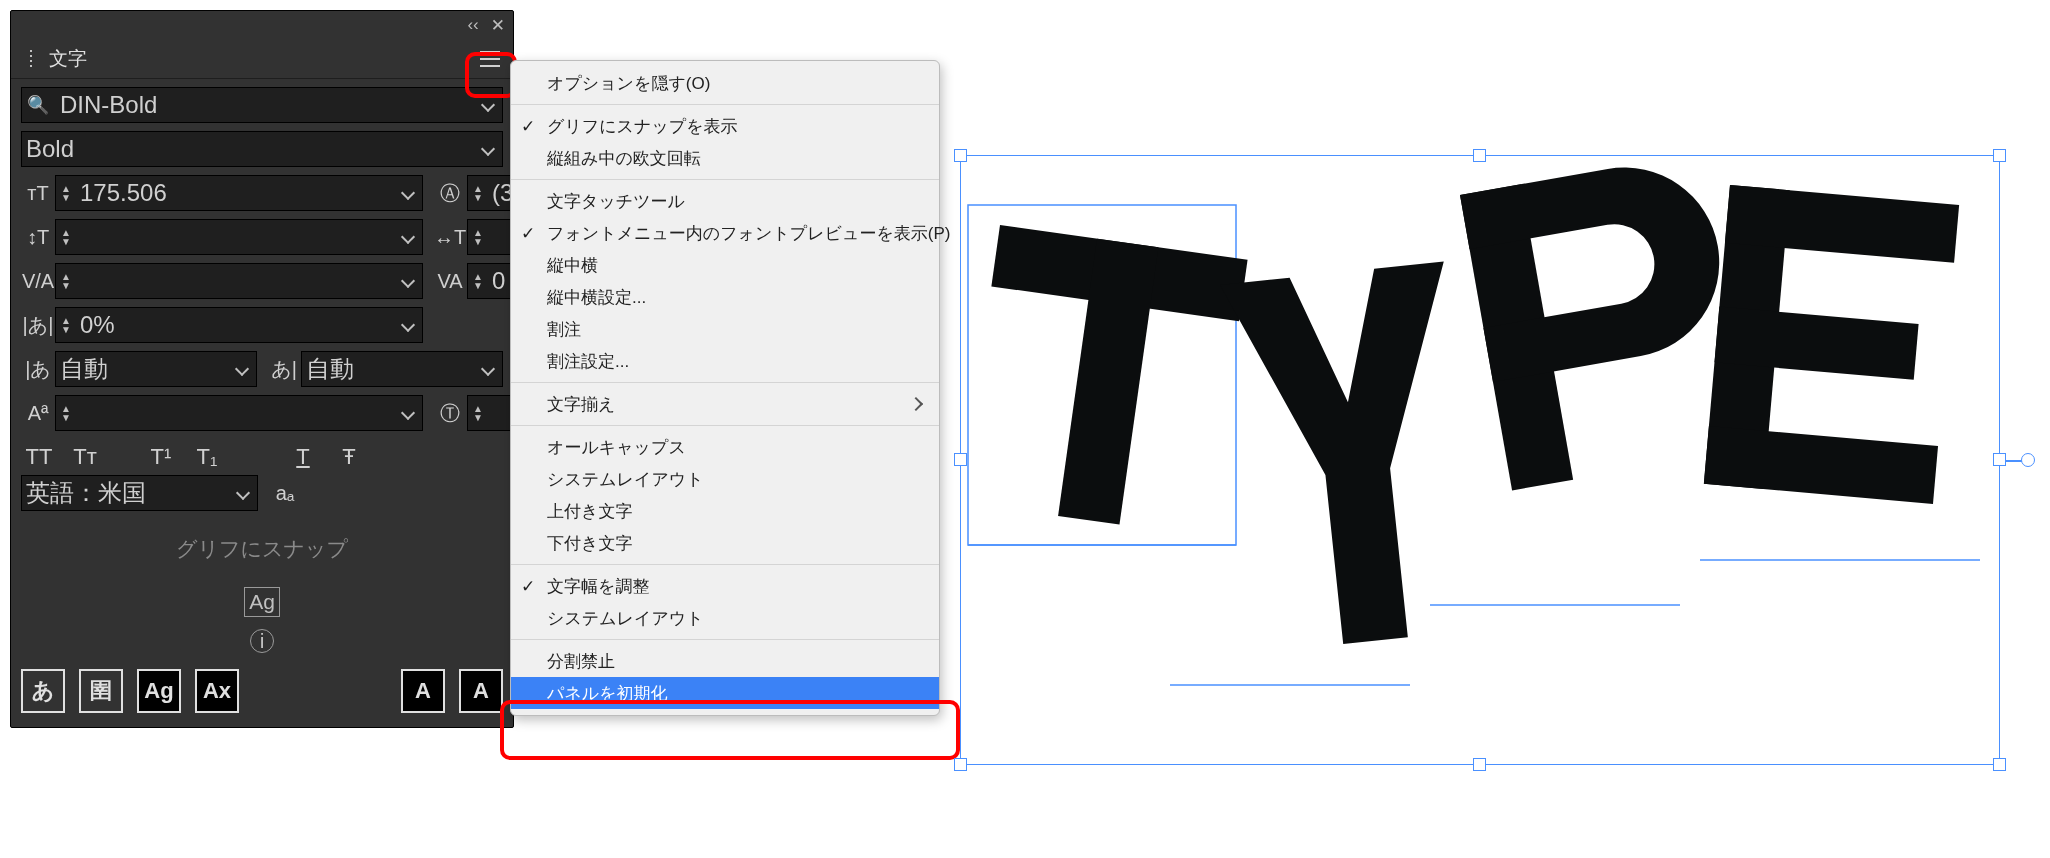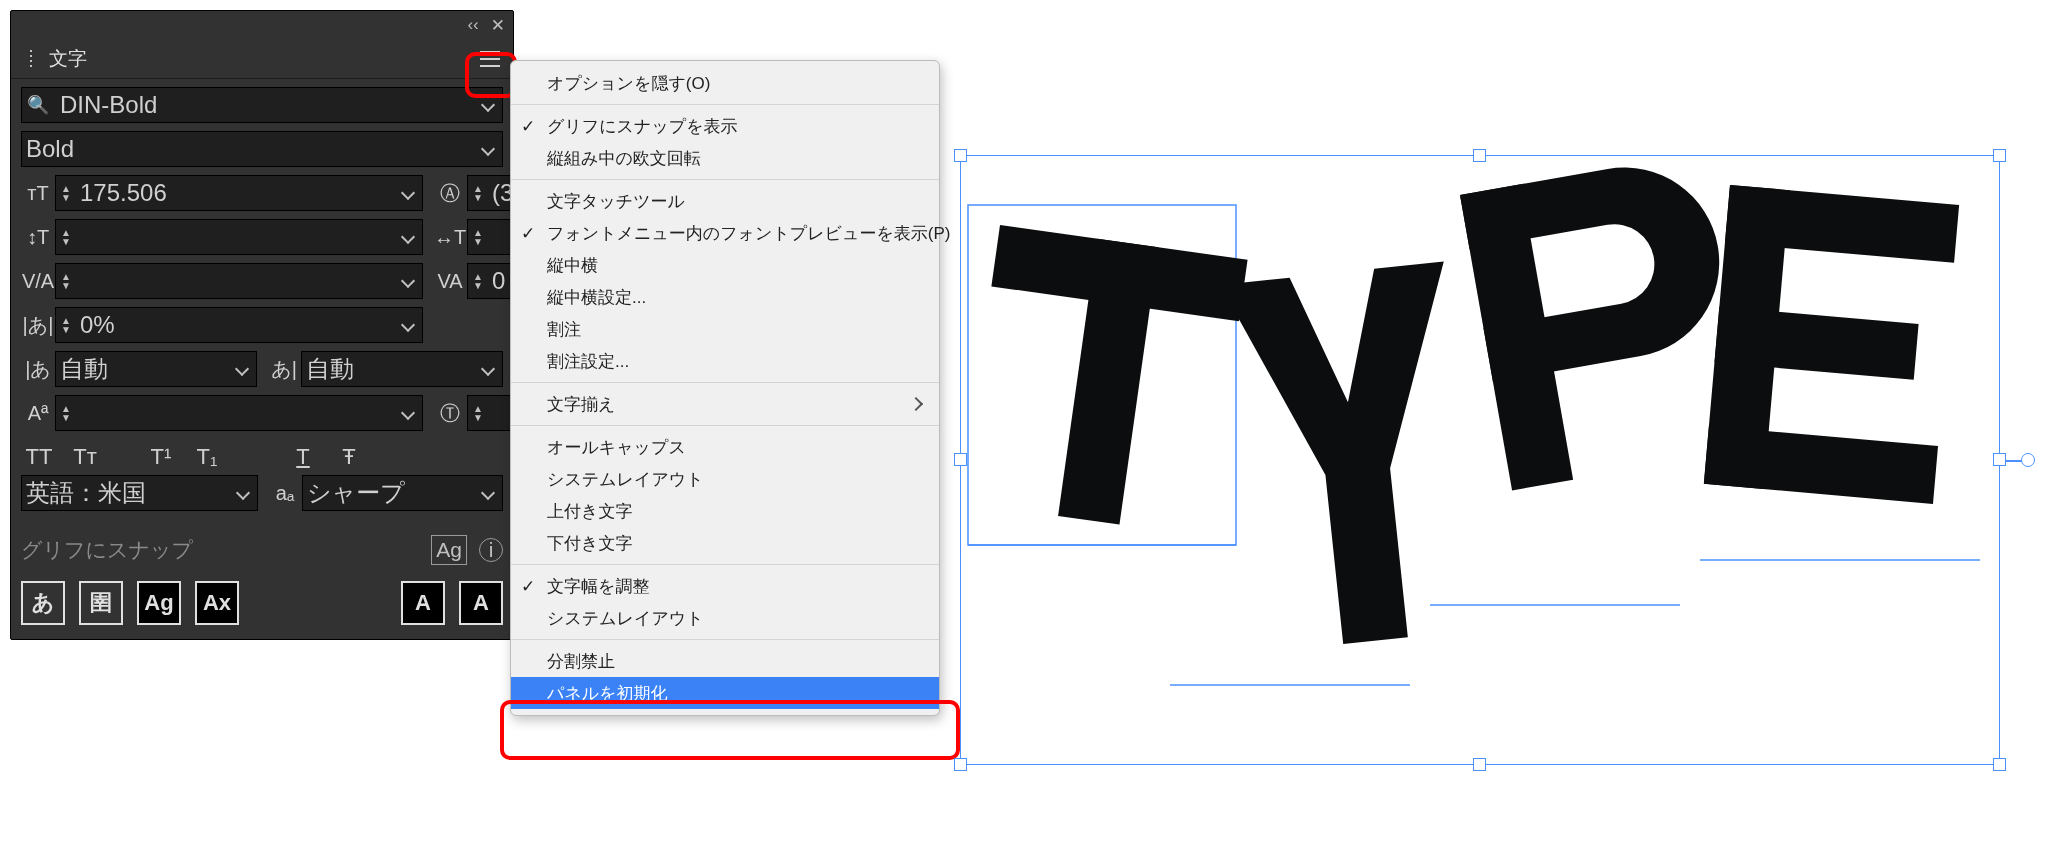--- a/index.html
+++ b/index.html
@@ -28,21 +28,21 @@
   .field .dd { width: 28px; display: flex; justify-content: center; align-items: center; color: #c0c0c0; }
   .field .stepper { width: 20px; display: flex; flex-direction: column; align-items: center; color: #c0c0c0; font-size: 10px; line-height: 9px; }
   .lbl-icon { width: 34px; display: flex; justify-content: center; align-items: center; color: #d0d0d0; font-size: 20px; flex-shrink:0; }
   .pair { display: flex; align-items: center; flex: 1; }
   .half { flex: 1; }
   .w-full { width: 100%; }
 
   .btnrow { display: flex; gap: 14px; margin-top: 8px; padding: 4px 2px; text-align: right; }
   .typebtn { width: 32px; height: 28px; display: flex; justify-content: center; align-items: center; color: #d0d0d0; font-size: 22px; }
 
-  .snap-row { display: flex; align-items: center; padding: 8px 10px; color: #8a8a8a; font-size: 21px; gap: 12px; }
+  .snap-row { display: flex; align-items: center; padding: 8px 10px; color: #8a8a8a; font-size: 21px; gap: 12px; flex-direction: column; }
   .snap-row .spacer { flex: 1; }
 
   .glyph-btns { display: flex; gap: 14px; padding: 8px 10px 14px; }
   .glyph-btn { width: 44px; height: 44px; border: 2px solid #e0e0e0; display: flex; justify-content: center; align-items: center; color: #e0e0e0; font-size: 22px; font-weight: bold; }
   .glyph-btn.dark { background: #000; }
 
   
   .flyout {
     position: absolute; top: 60px; left: 510px; width: 430px; background: #f0f0f0;
     border: 1px solid #bcbcbc; border-radius: 6px; box-shadow: 2px 4px 12px rgba(0,0,0,0.25);
@@ -279,26 +279,20 @@
 
     <div class="row">
       <div class="field half">
         <span class="val">英語：米国</span>
         <span class="dd">
             <span class="chev"></span>
           </span>
       </div>
       <div class="pair half">
         <span class="lbl-icon">aₐ</span>
-        <div class="field half">
-          <span class="val">シャープ</span>
-          <span class="dd">
-              <span class="chev"></span>
-            </span>
-        </div>
       </div>
     </div>
   </div>
 
   <div class="snap-row">
     <span>グリフにスナップ</span>
     <span class="spacer"></span>
     <span style="border:1.5px solid #9a9a9a;padding:2px 4px;color:#c0c0c0">Ag</span>
     <span style="border:1.5px solid #9a9a9a;border-radius:50%;width:24px;height:24px;display:flex;align-items:center;justify-content:center;color:#c0c0c0">i</span>
   </div>

